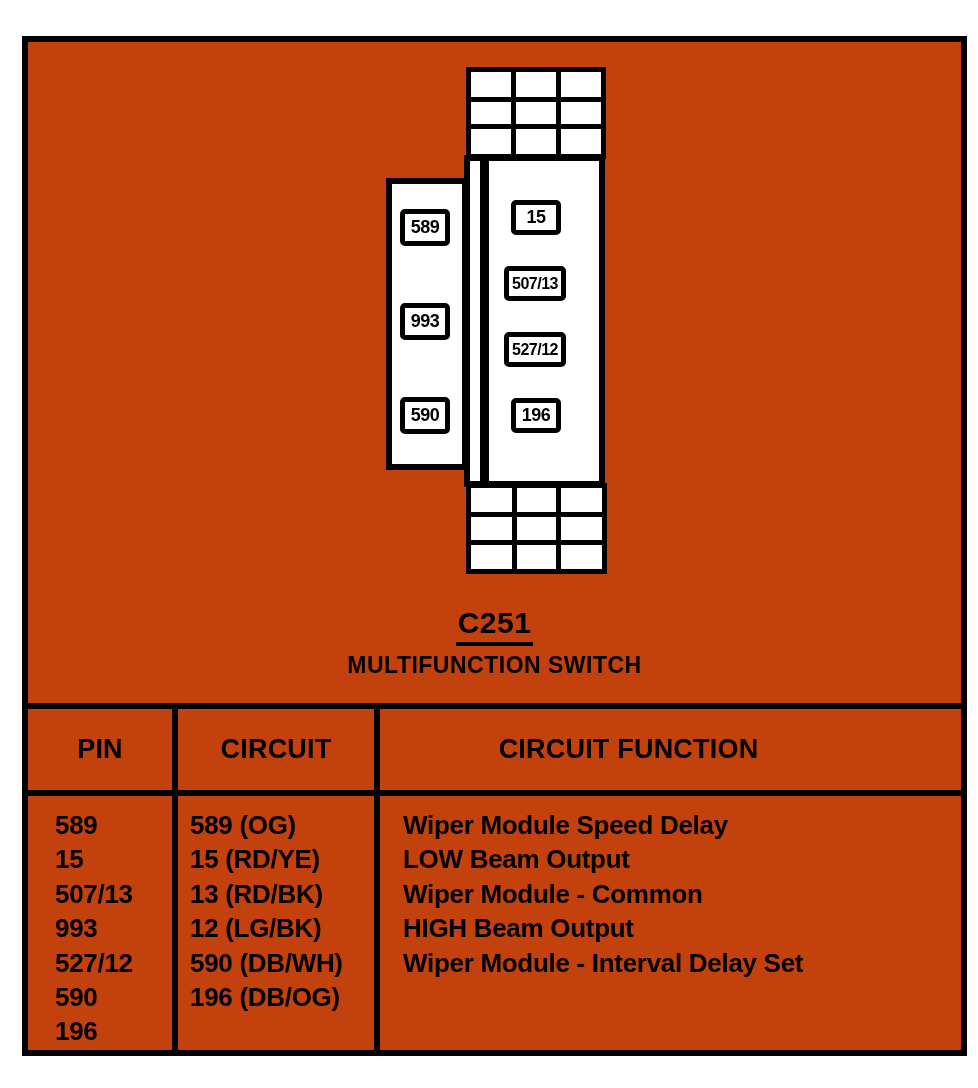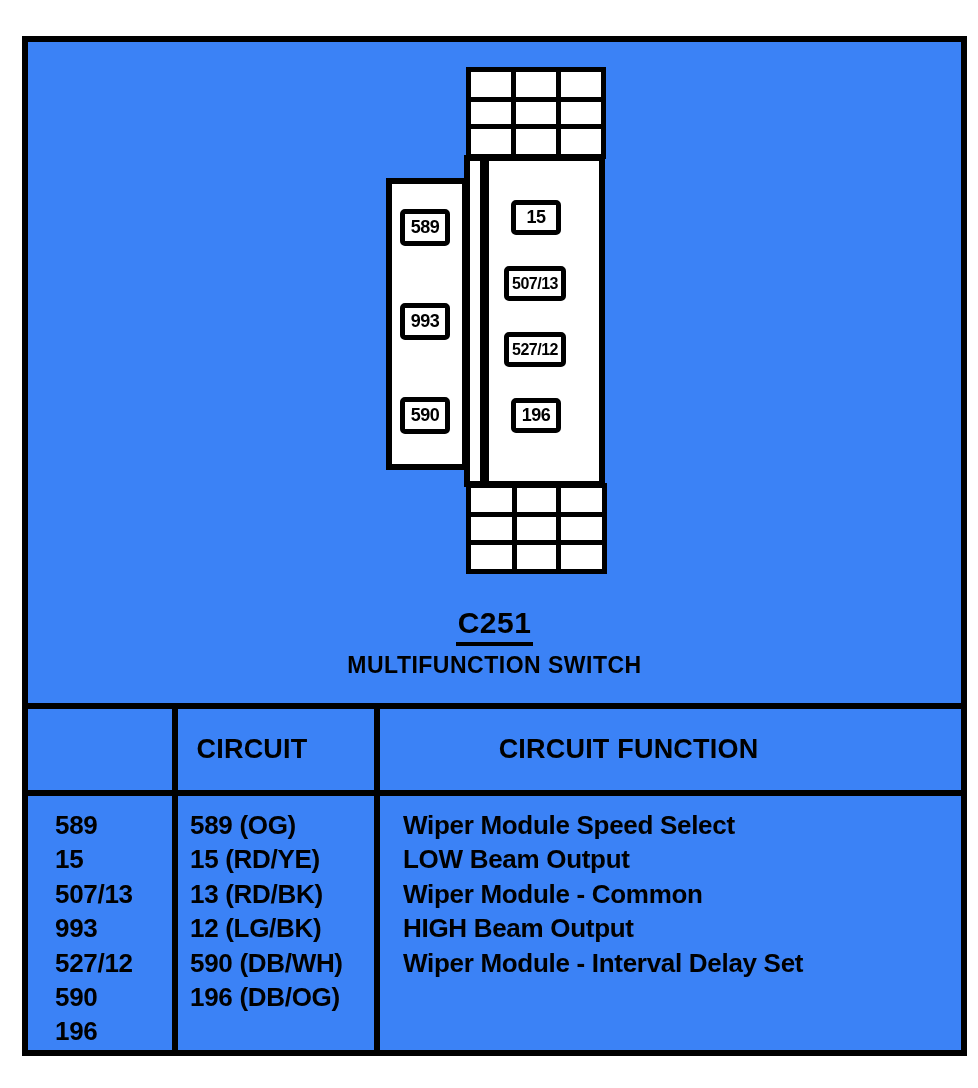--- a/index.html
+++ b/index.html
@@ -3,21 +3,21 @@
 <meta charset="utf-8">
 <style>
   html,body{margin:0;padding:0;background:#ffffff;}
   .page{
     position:relative;width:978px;height:1088px;background:#ffffff;
     font-family:"Liberation Sans","DejaVu Sans",sans-serif;color:#000;
     overflow:hidden;
   }
   .frame{
     position:absolute;left:22px;top:36px;width:945px;height:1020px;
-    border:6px solid #000;box-sizing:border-box;background:#3b82f6;
+    border:6px solid #000;box-sizing:border-box;background:#c2410c;
   }
   
   .grid33{position:absolute;border:5px solid #000;box-sizing:border-box;background:#fff;}
   .gline{position:absolute;background:#000;}
   .gline.v{top:0;bottom:0;width:5px;}
   .gline.h{left:0;right:0;height:5px;}
   .v1{left:31%;} .v2{left:65%;}
   .h1{top:30%;} .h2{top:64%;}
 
   .grid-top{left:438px;top:25px;width:140px;height:92px;}
@@ -60,21 +60,21 @@
   .tbl-topline{position:absolute;left:0;top:661px;width:100%;height:6px;background:#000;}
   .tbl-midline{position:absolute;left:0;top:748px;width:100%;height:6px;background:#000;}
   .tbl-div1{position:absolute;left:144px;top:661px;width:6px;bottom:0;background:#000;}
   .tbl-div2{position:absolute;left:346px;top:661px;width:6px;bottom:0;background:#000;}
 
   .hdr-cell{
     position:absolute;top:667px;height:81px;display:flex;align-items:center;justify-content:center;
     font-weight:700;font-size:27px;letter-spacing:0.2px;white-space:nowrap;
   }
   .hdr-pin{left:0;width:144px;}
-  .hdr-circuit{left:136px;width:176px;}
+  .hdr-circuit{left:160px;width:176px;}
   .hdr-function{left:352px;right:0;padding-right:84px;}
 
   .body-col{
     position:absolute;top:754px;bottom:0;box-sizing:border-box;padding-top:12px;
     font-size:26px;font-weight:700;letter-spacing:-0.3px;line-height:34.4px;white-space:nowrap;
   }
   .col-pin{left:27px;width:117px;}
   .col-circuit{left:162px;width:184px;}
   .col-function{left:375px;right:0;}
   .cell-line{height:34.4px;}
@@ -114,20 +114,21 @@
     <div class="caption">
       <div class="cid">C251</div>
       <div class="cname">MULTIFUNCTION SWITCH</div>
     </div>
 
     <div class="tbl-topline"></div>
     <div class="tbl-midline"></div>
     <div class="tbl-div1"></div>
     <div class="tbl-div2"></div>
 
+    <div class="hdr-cell hdr-pin">PIN</div>
     <div class="hdr-cell hdr-circuit">CIRCUIT</div>
     <div class="hdr-cell hdr-function">CIRCUIT FUNCTION</div>
 
     <div class="body-col col-pin">
         <div class="cell-line">589</div>
         <div class="cell-line">15</div>
         <div class="cell-line">507/13</div>
         <div class="cell-line">993</div>
         <div class="cell-line">527/12</div>
         <div class="cell-line">590</div>
@@ -135,21 +136,21 @@
       </div>
     <div class="body-col col-circuit">
         <div class="cell-line">589 (OG)</div>
         <div class="cell-line">15 (RD/YE)</div>
         <div class="cell-line">13 (RD/BK)</div>
         <div class="cell-line">12 (LG/BK)</div>
         <div class="cell-line">590 (DB/WH)</div>
         <div class="cell-line">196 (DB/OG)</div>
       </div>
     <div class="body-col col-function">
-        <div class="cell-line">Wiper Module Speed Select</div>
+        <div class="cell-line">Wiper Module Speed Delay</div>
         <div class="cell-line">LOW Beam Output</div>
         <div class="cell-line">Wiper Module - Common</div>
         <div class="cell-line">HIGH Beam Output</div>
         <div class="cell-line">Wiper Module - Interval Delay Set</div>
       </div>
 
   </div>
 </div>
 
 </body></html>

